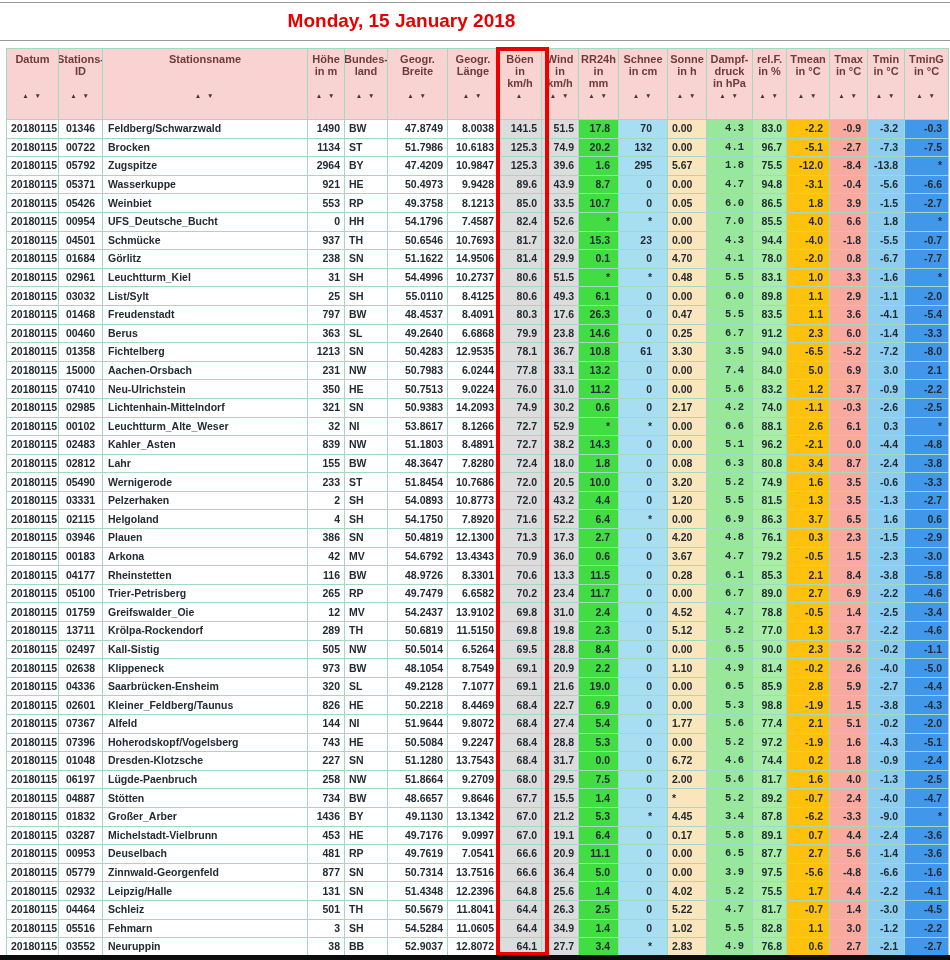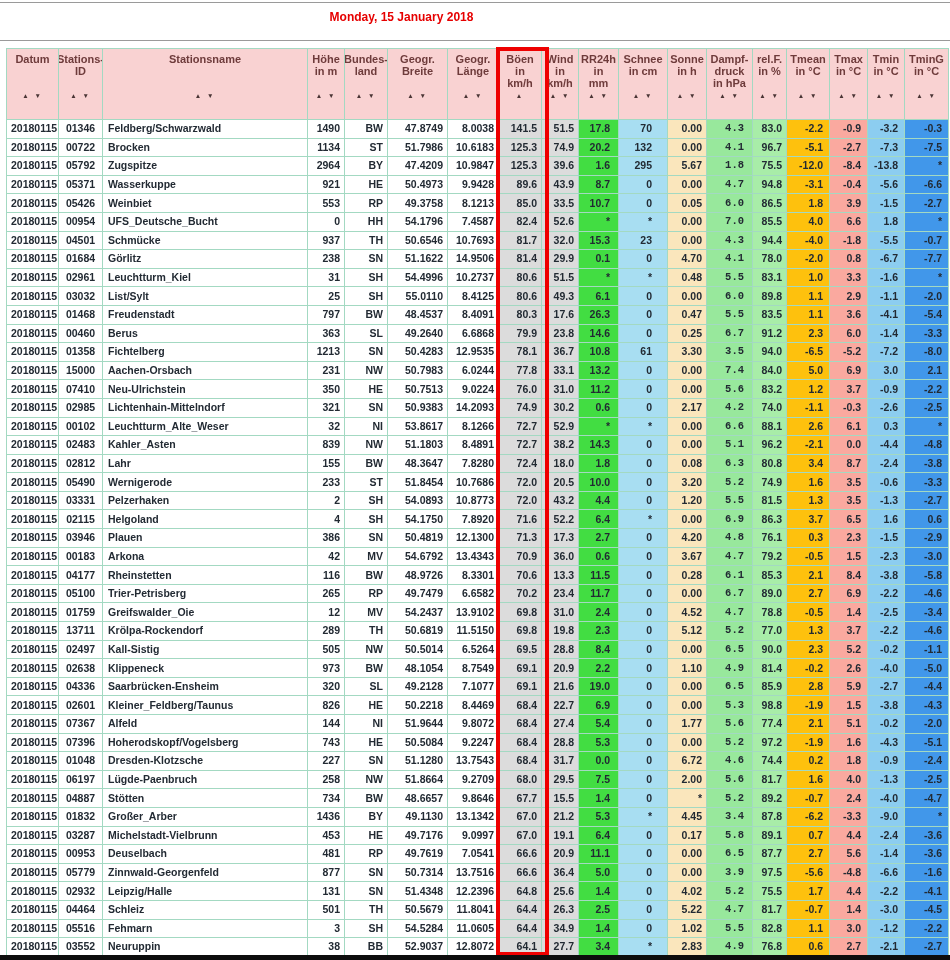--- a/index.html
+++ b/index.html
@@ -1,20 +1,20 @@
 <!DOCTYPE html>
 <html style="--title-red: #e60000; --hl-red: #ee0000; --header-bg: #f9d2d2; --header-fg: #6e3b3b; --border-c: #a3d9c2; --gray: #dcdcdc; --green: #42dd42; --pale-blue: #a8def2; --cream: #fae6bc; --lgreen1: #98e89c; --lgreen2: #a8eda8; --gold: #fec10d; --salmon: #faa99f; --sky-blue: #8ccdf0; --med-blue: #4197ea;"><head>
 <meta charset="utf-8">
 <style>
   html,body{margin:0;padding:0;background:#fff;width:950px;height:960px;overflow:hidden;
     font-family:"Liberation Sans","DejaVu Sans",sans-serif;}
   .topline{position:absolute;left:0;top:2px;width:950px;height:0;border-top:1px solid #9a9a9a;}
   .midline{position:absolute;left:0;top:40px;width:950px;height:0;border-top:1px solid #9a9a9a;}
   .page-title{position:absolute;left:0;top:10px;width:803px;text-align:center;
-    color:var(--title-red);font-size:12px;font-weight:bold;}
+    color:var(--title-red);font-size:19px;font-weight:bold;}
   .bottom-bar{position:absolute;left:0;top:955px;width:950px;height:5px;background:#0d0d0d;}
   table.wx{position:absolute;left:6px;top:48px;border-collapse:collapse;table-layout:fixed;
     width:942px;font-weight:bold;color:#222a33;}
   .wx th,.wx td{border:1px solid var(--border-c);overflow:hidden;white-space:nowrap;}
   .wx th{background:var(--header-bg);color:var(--header-fg);font-size:11px;height:70px;
     vertical-align:top;padding:0;cursor:pointer;}
   .th-inner{display:flex;flex-direction:column;height:54px;align-items:center;}
   .th-label{white-space:pre-line;padding-top:4px;line-height:12px;text-align:center;}
   .th-arrows{margin-top:auto;padding-bottom:4px;font-size:6.5px;color:#4a3535;letter-spacing:2px;line-height:7px;}
   .wx td{font-size:10.5px;height:17.6px;padding:0 4px;line-height:17px;}
@@ -22,26 +22,26 @@
   col.w-datum{width:52px}col.w-id{width:44px}col.w-name{width:205px}col.w-hoehe{width:37px}
   col.w-land{width:43px}col.w-breite{width:60px}col.w-laenge{width:51px}col.w-boeen{width:43px}
   col.w-wind{width:37px}col.w-rr24h{width:40px}col.w-schnee{width:49px}col.w-sonne{width:39px}
   col.w-dampf{width:46px}col.w-relf{width:34px}col.w-tmean{width:43px}col.w-tmax{width:38px}
   col.w-tmin{width:37px}col.w-tming{width:44px}
   
   td.c-datum{text-align:center;}
   td.c-id{text-align:center;}
   td.c-name{text-align:left;padding-left:5px;}
   td.c-hoehe,td.c-breite,td.c-laenge{text-align:right;}
-  td.c-land{text-align:right;}
+  td.c-land{text-align:left;}
   td.c-boeen{text-align:right;background:var(--gray);}
   td.c-wind{text-align:right;background:var(--gray);}
   td.c-rr24h{text-align:right;background:var(--green);padding-right:8px;}
   td.c-schnee{text-align:right;background:var(--pale-blue);padding-right:15px;margin-left:8px;}
-  td.c-sonne{text-align:right;background:var(--cream);padding-right:4px;}
+  td.c-sonne{text-align:left;background:var(--cream);padding-right:4px;}
   td.c-dampf{text-align:right;background:var(--lgreen1);padding-right:8px;font-family:Liberation Mono, monospace;}
   td.c-relf{text-align:right;background:var(--lgreen2);}
   td.c-tmean{text-align:right;background:var(--gold);padding-right:6px;}
   td.c-tmax{text-align:right;background:var(--salmon);padding-right:6px;}
   td.c-tmin{text-align:right;background:var(--sky-blue);padding-right:6px;}
   td.c-tming{text-align:right;background:var(--med-blue);padding-right:6px;}
   .hl-box{position:absolute;left:496px;top:47px;width:45px;height:901px;
     border:4px solid var(--hl-red);pointer-events:none;}
 </style>
 </head>

